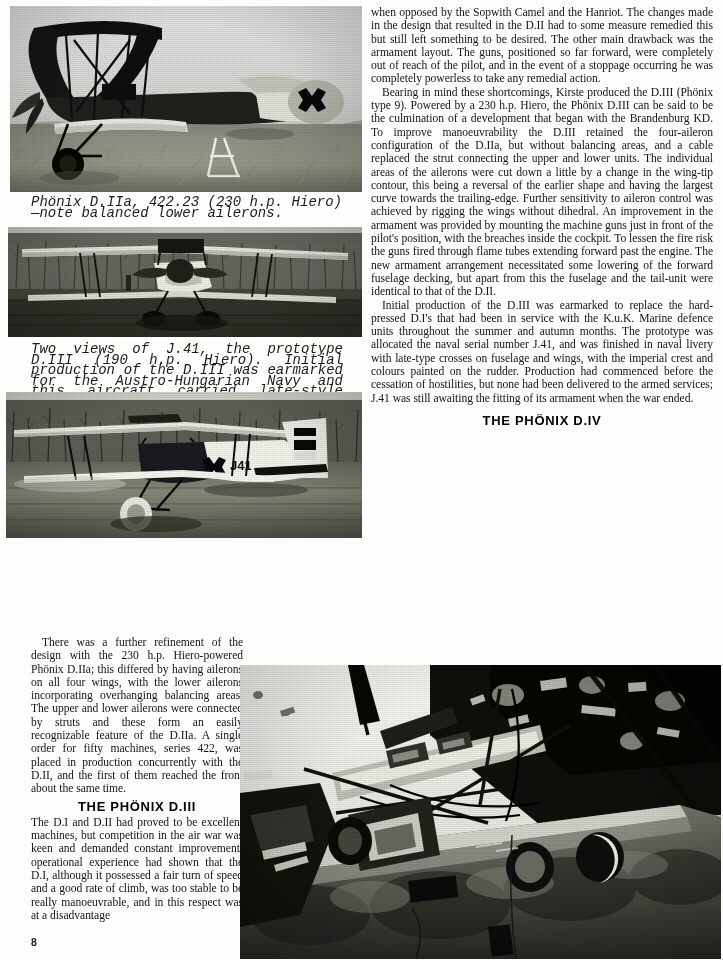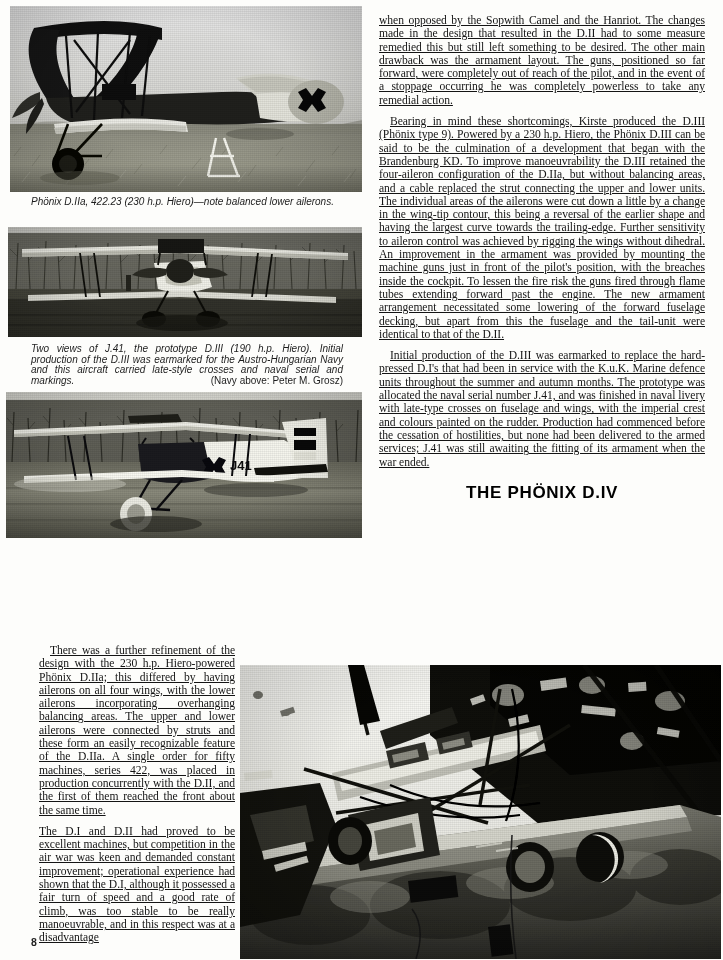--- a/index.html
+++ b/index.html
@@ -23,38 +23,38 @@
 
   
   .body-text {
     font-family: "Liberation Serif", serif;
     font-size: 11.6px;
     line-height: 13.3px;
     text-align: justify;
     color: #141414;
     letter-spacing: -0.05px;
   }
-  .body-text p { margin: 8px; text-indent: 11px; text-decoration: underline; }
+  .body-text p { margin: 0; text-indent: 11px; }
   .body-text p.noindent { text-indent: 0; }
 
   .caption {
-    font-family: Liberation Sans, sans-serif;
+    font-family: Liberation Mono, monospace;
     font-style: italic;
-    font-size: 10px;
+    font-size: 14px;
     line-height: 10.6px;
     text-align: justify;
     color: #1c1c1c;
   }
   .caption p { margin: 0; }
   .caption .credit { font-style: normal; }
 
   .section-head {
     font-family: "Liberation Sans", sans-serif;
     font-weight: bold;
-    font-size: 17px;
+    font-size: 13px;
     letter-spacing: 0.7px;
     text-align: center;
     color: #000;
     margin: 0;
     padding: 4px 0 3px 0;
   }
 
   .page-number {
     position: absolute;
     font-family: "Liberation Sans", sans-serif;
@@ -358,20 +358,21 @@
       <ellipse cx="250" cy="98" rx="52" ry="7" fill="#4a4a42" opacity=".6"></ellipse>
       <ellipse cx="64" cy="92" rx="56" ry="8" fill="#c7c7bd" opacity=".5"></ellipse>
     </svg>
     <div class="grain"></div>
     <div class="vign"></div>
   </div>
 
 
   <div class="body-text" id="col-left-narrow">
     <p>There was a further refinement of the design with the 230 h.p. Hiero-powered Phönix D.IIa; this differed by having ailerons on all four wings, with the lower ailerons incorporating overhanging balancing areas. The upper and lower ailerons were connected by struts and these form an easily recognizable feature of the D.IIa. A single order for fifty machines, series 422, was placed in production concurrently with the D.II, and the first of them reached the front about the same time.</p>
+    <h2 class="section-head">THE PHÖNIX D.III</h2>
     <p class="noindent">The D.I and D.II had proved to be excellent machines, but competition in the air war was keen and demanded constant improvement; operational experience had shown that the D.I, although it possessed a fair turn of speed and a good rate of climb, was too stable to be really manoeuvrable, and in this respect was at a disadvantage</p>
   </div>
 
 
   <div class="page-number" style="left:31px; top:936px;">8</div>
 
   <div class="body-text" id="col-right">
     <p class="noindent">when opposed by the Sopwith Camel and the Hanriot. The changes made in the design that resulted in the D.II had to some measure remedied this but still left something to be desired. The other main drawback was the armament layout. The guns, positioned so far forward, were completely out of reach of the pilot, and in the event of a stoppage occurring he was completely powerless to take any remedial action.</p>
     <p>Bearing in mind these shortcomings, Kirste produced the D.III (Phönix type 9). Powered by a 230 h.p. Hiero, the Phönix D.III can be said to be the culmination of a development that began with the Brandenburg KD. To improve manoeuvrability the D.III retained the four-aileron configuration of the D.IIa, but without balancing areas, and a cable replaced the strut connecting the upper and lower units. The individual areas of the ailerons were cut down a little by a change in the wing-tip contour, this being a reversal of the earlier shape and having the largest curve towards the trailing-edge. Further sensitivity to aileron control was achieved by rigging the wings without dihedral. An improvement in the armament was provided by mounting the machine guns just in front of the pilot's position, with the breaches inside the cockpit. To lessen the fire risk the guns fired through flame tubes extending forward past the engine. The new armament arrangement necessitated some lowering of the forward fuselage decking, but apart from this the fuselage and the tail-unit were identical to that of the D.II.</p>
     <p>Initial production of the D.III was earmarked to replace the hard-pressed D.I's that had been in service with the K.u.K. Marine defence units throughout the summer and autumn months. The prototype was allocated the naval serial number J.41, and was finished in naval livery with late-type crosses on fuselage and wings, with the imperial crest and colours painted on the rudder. Production had commenced before the cessation of hostilities, but none had been delivered to the armed services; J.41 was still awaiting the fitting of its armament when the war ended.</p>

